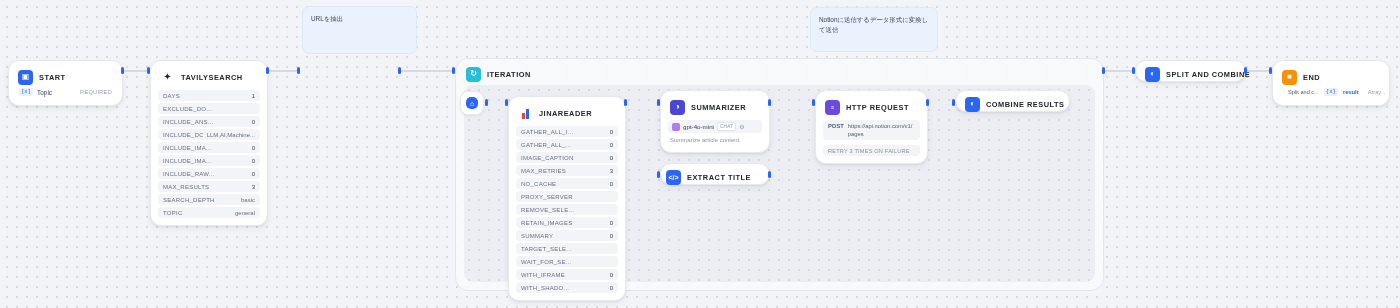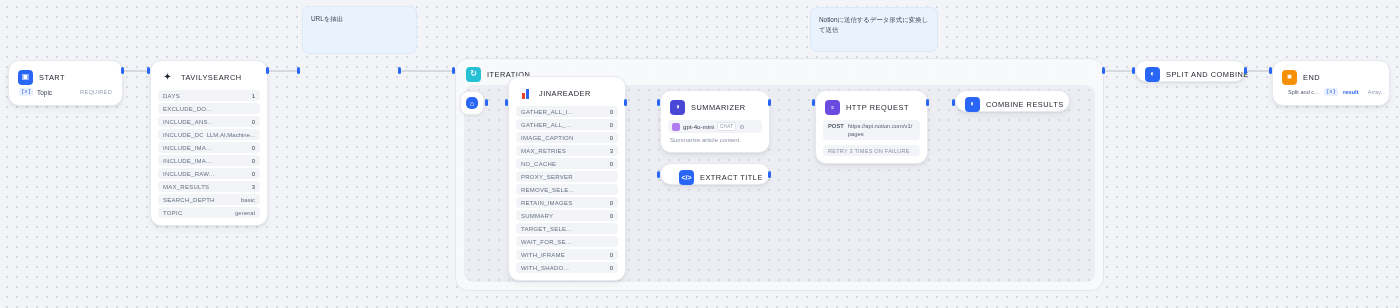--- a/index.html
+++ b/index.html
@@ -25,21 +25,21 @@
     padding:6px 7px 7px 7px;
     box-sizing:border-box;
   }
   .node-head{display:flex;align-items:center;gap:6px;height:18px;padding:1px 2px 0 2px;}
   .node-ico{
     width:15px;height:15px;border-radius:4px;flex:0 0 15px;
     display:flex;align-items:center;justify-content:center;
     color:#fff;font-size:8px;line-height:1;font-weight:700;
   }
   .node-title{
-    font-size:7.4px;font-weight:400;letter-spacing:.5px;color:#22262e;
+    font-size:7.4px;font-weight:700;letter-spacing:.5px;color:#22262e;
     white-space:nowrap;text-transform:uppercase;
   }
   .rows{margin-top:4px;display:flex;flex-direction:column;gap:2px;}
   .row{
     background:#f2f4f7;border-radius:4px;
     height:11px;display:flex;align-items:center;
     padding:0 5px;box-sizing:border-box;gap:4px;
   }
   .row .k{font-size:6px;color:#676f83;letter-spacing:.25px;white-space:nowrap;overflow:hidden;}
   .row .v{margin-left:auto;font-size:6px;color:#676f83;white-space:nowrap;}
@@ -201,21 +201,21 @@
     <div class="iter-body"></div>
   </div>
   <span class="port" style="left:452px;top:67px;"></span>
   <span class="port" style="left:1102px;top:67px;"></span>
 
   <div class="startdot" style="left:460px;top:91px;">
     <span class="inner">⌂</span>
   </div>
   <span class="port" style="left:485px;top:99px;"></span>
 
-  <div class="node" style="left:508px;top:76px;width:118px;">
+  <div class="node" style="left:508px;top:96px;width:118px;">
     <div class="node-head">
       <span style="width:15px;flex:0 0 15px;display:flex;align-items:flex-end;justify-content:center;gap:1px;height:11px;">
         <span style="width:3px;height:6px;background:#e8452c;display:block;"></span>
         <span style="width:3px;height:10px;background:#2a66f5;display:block;"></span>
       </span>
       <span class="node-title">JINAREADER</span>
     </div>
     <div class="rows">
       <div class="row">
           <span class="k">GATHER_ALL_I...</span>
@@ -285,21 +285,21 @@
         <span class="m-name">gpt-4o-mini</span>
         <span class="m-badge">CHAT</span>
         <span class="m-eye">⚙</span>
       </div>
     </div>
     <div class="desc">Summarize article content.</div>
   </div>
   <span class="port" style="left:657px;top:99px;"></span>
   <span class="port" style="left:768px;top:99px;"></span>
 
-  <div class="node" style="left:660px;top:163px;width:110px;height:22px;padding:3px 16px;">
+  <div class="node" style="left:660px;top:163px;width:110px;height:22px;padding:3px 3px;">
     <div class="node-head">
       <span class="node-ico" style="background:#2a66f5;font-size:7px;">&lt;/&gt;</span>
       <span class="node-title">EXTRACT TITLE</span>
     </div>
   </div>
   <span class="port" style="left:657px;top:171px;"></span>
   <span class="port" style="left:768px;top:171px;"></span>
 
   <div class="node" style="left:815px;top:90px;width:113px;">
     <div class="node-head">

